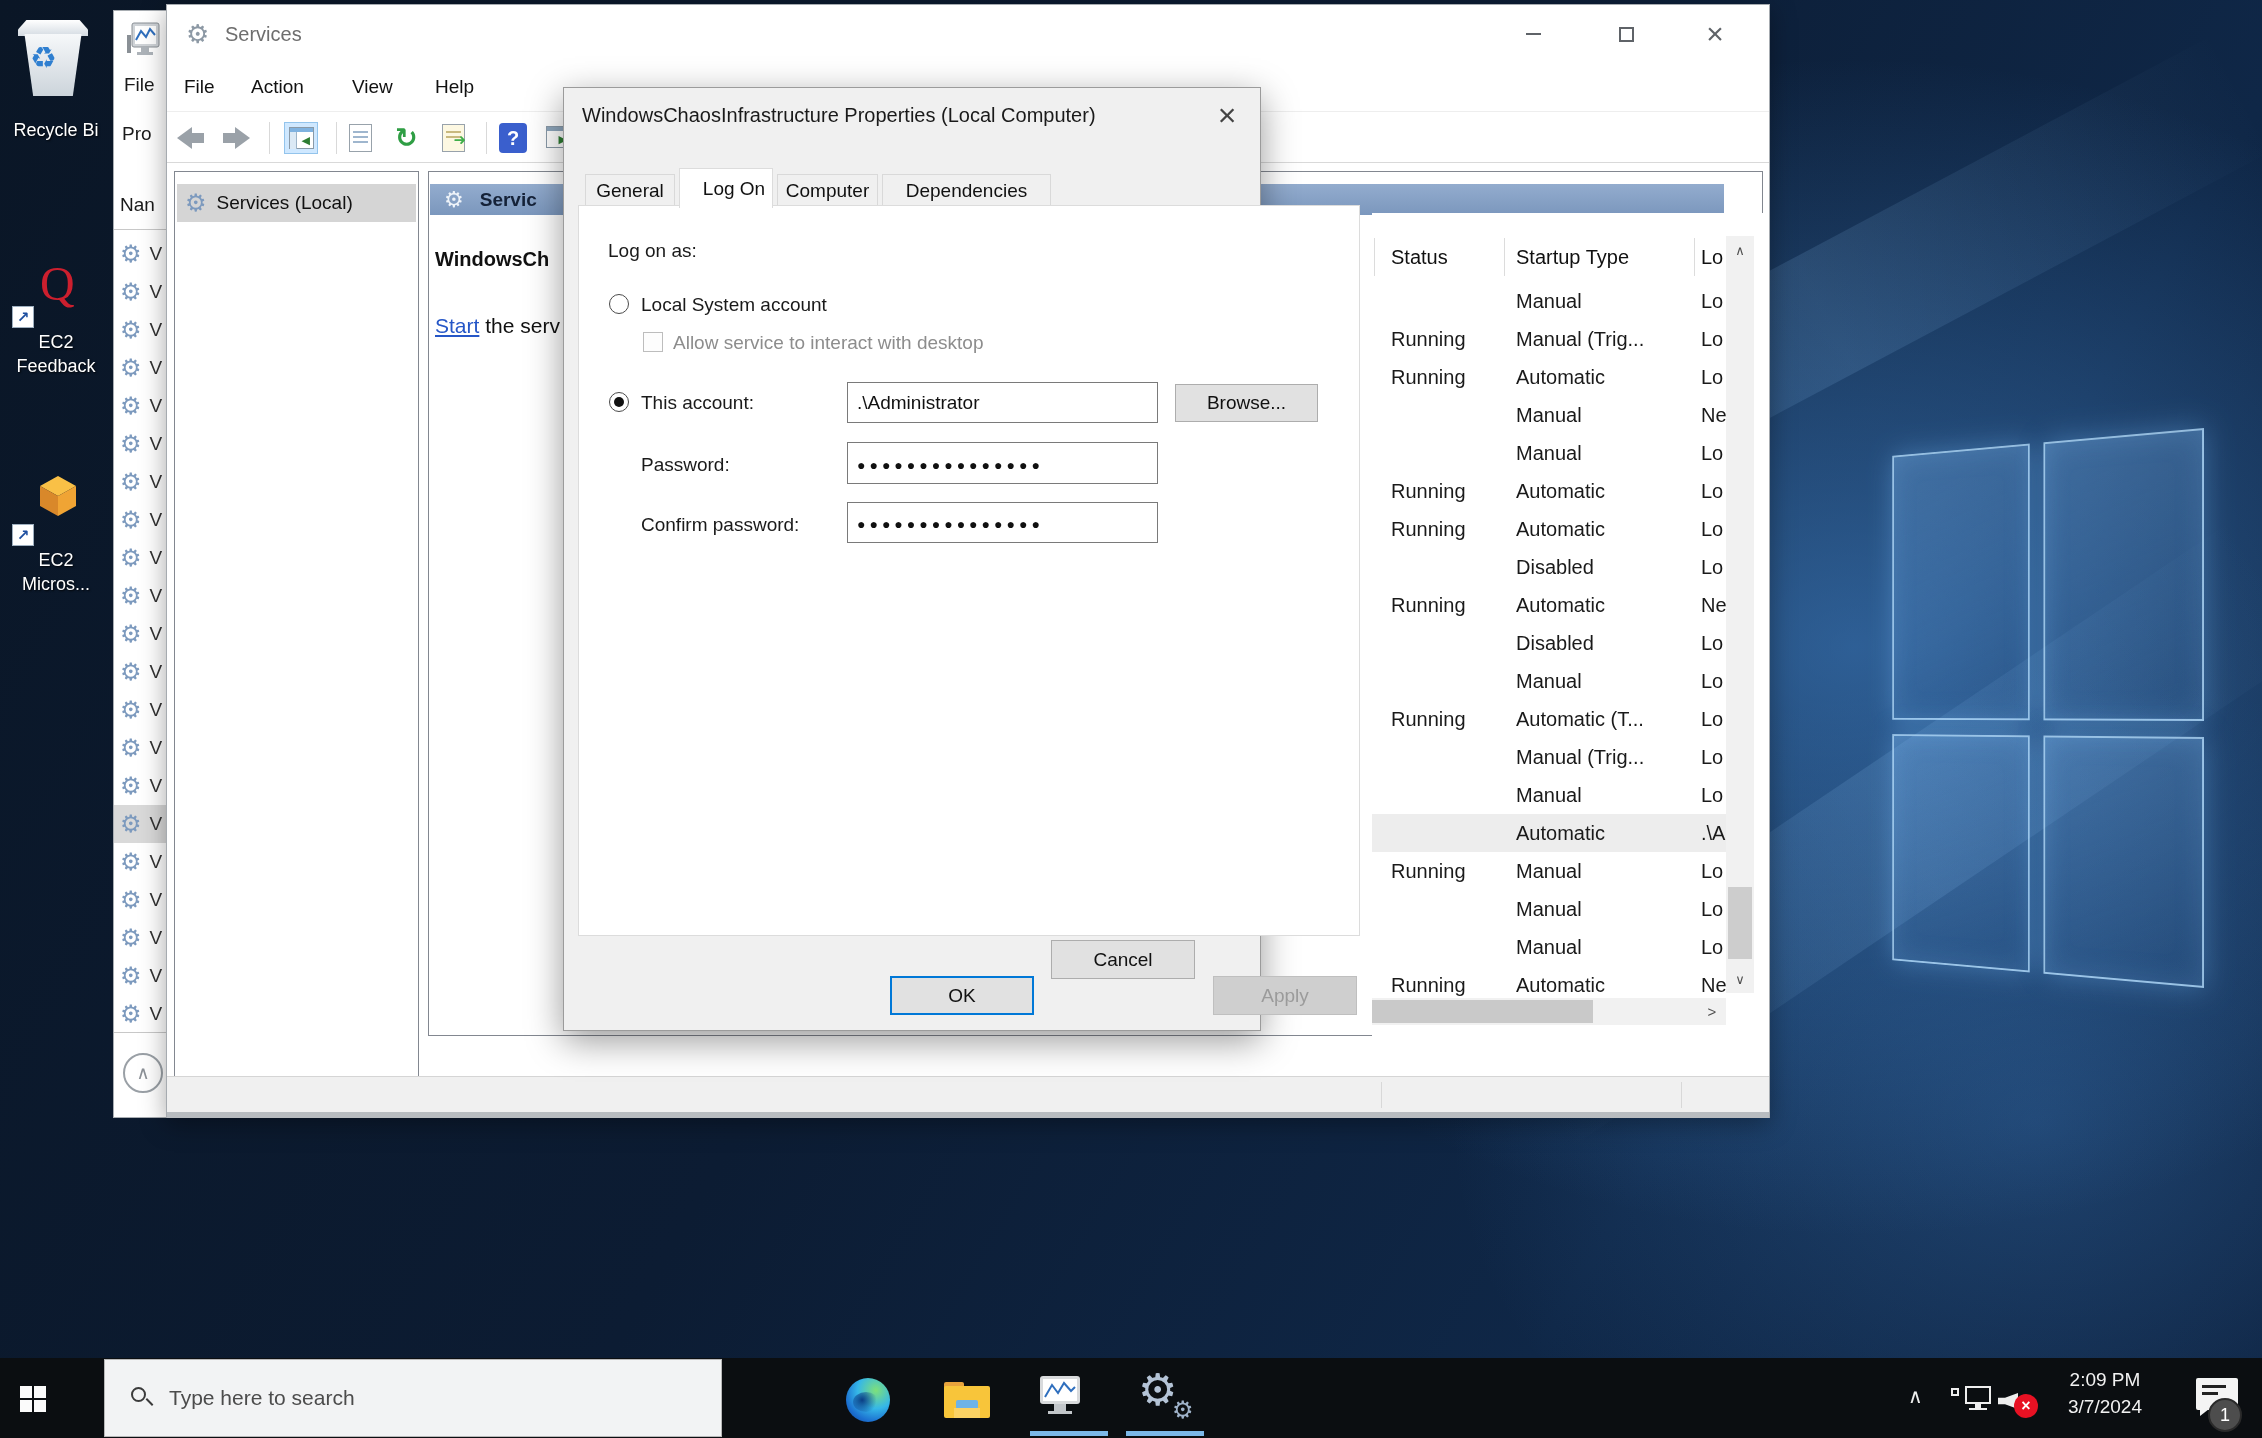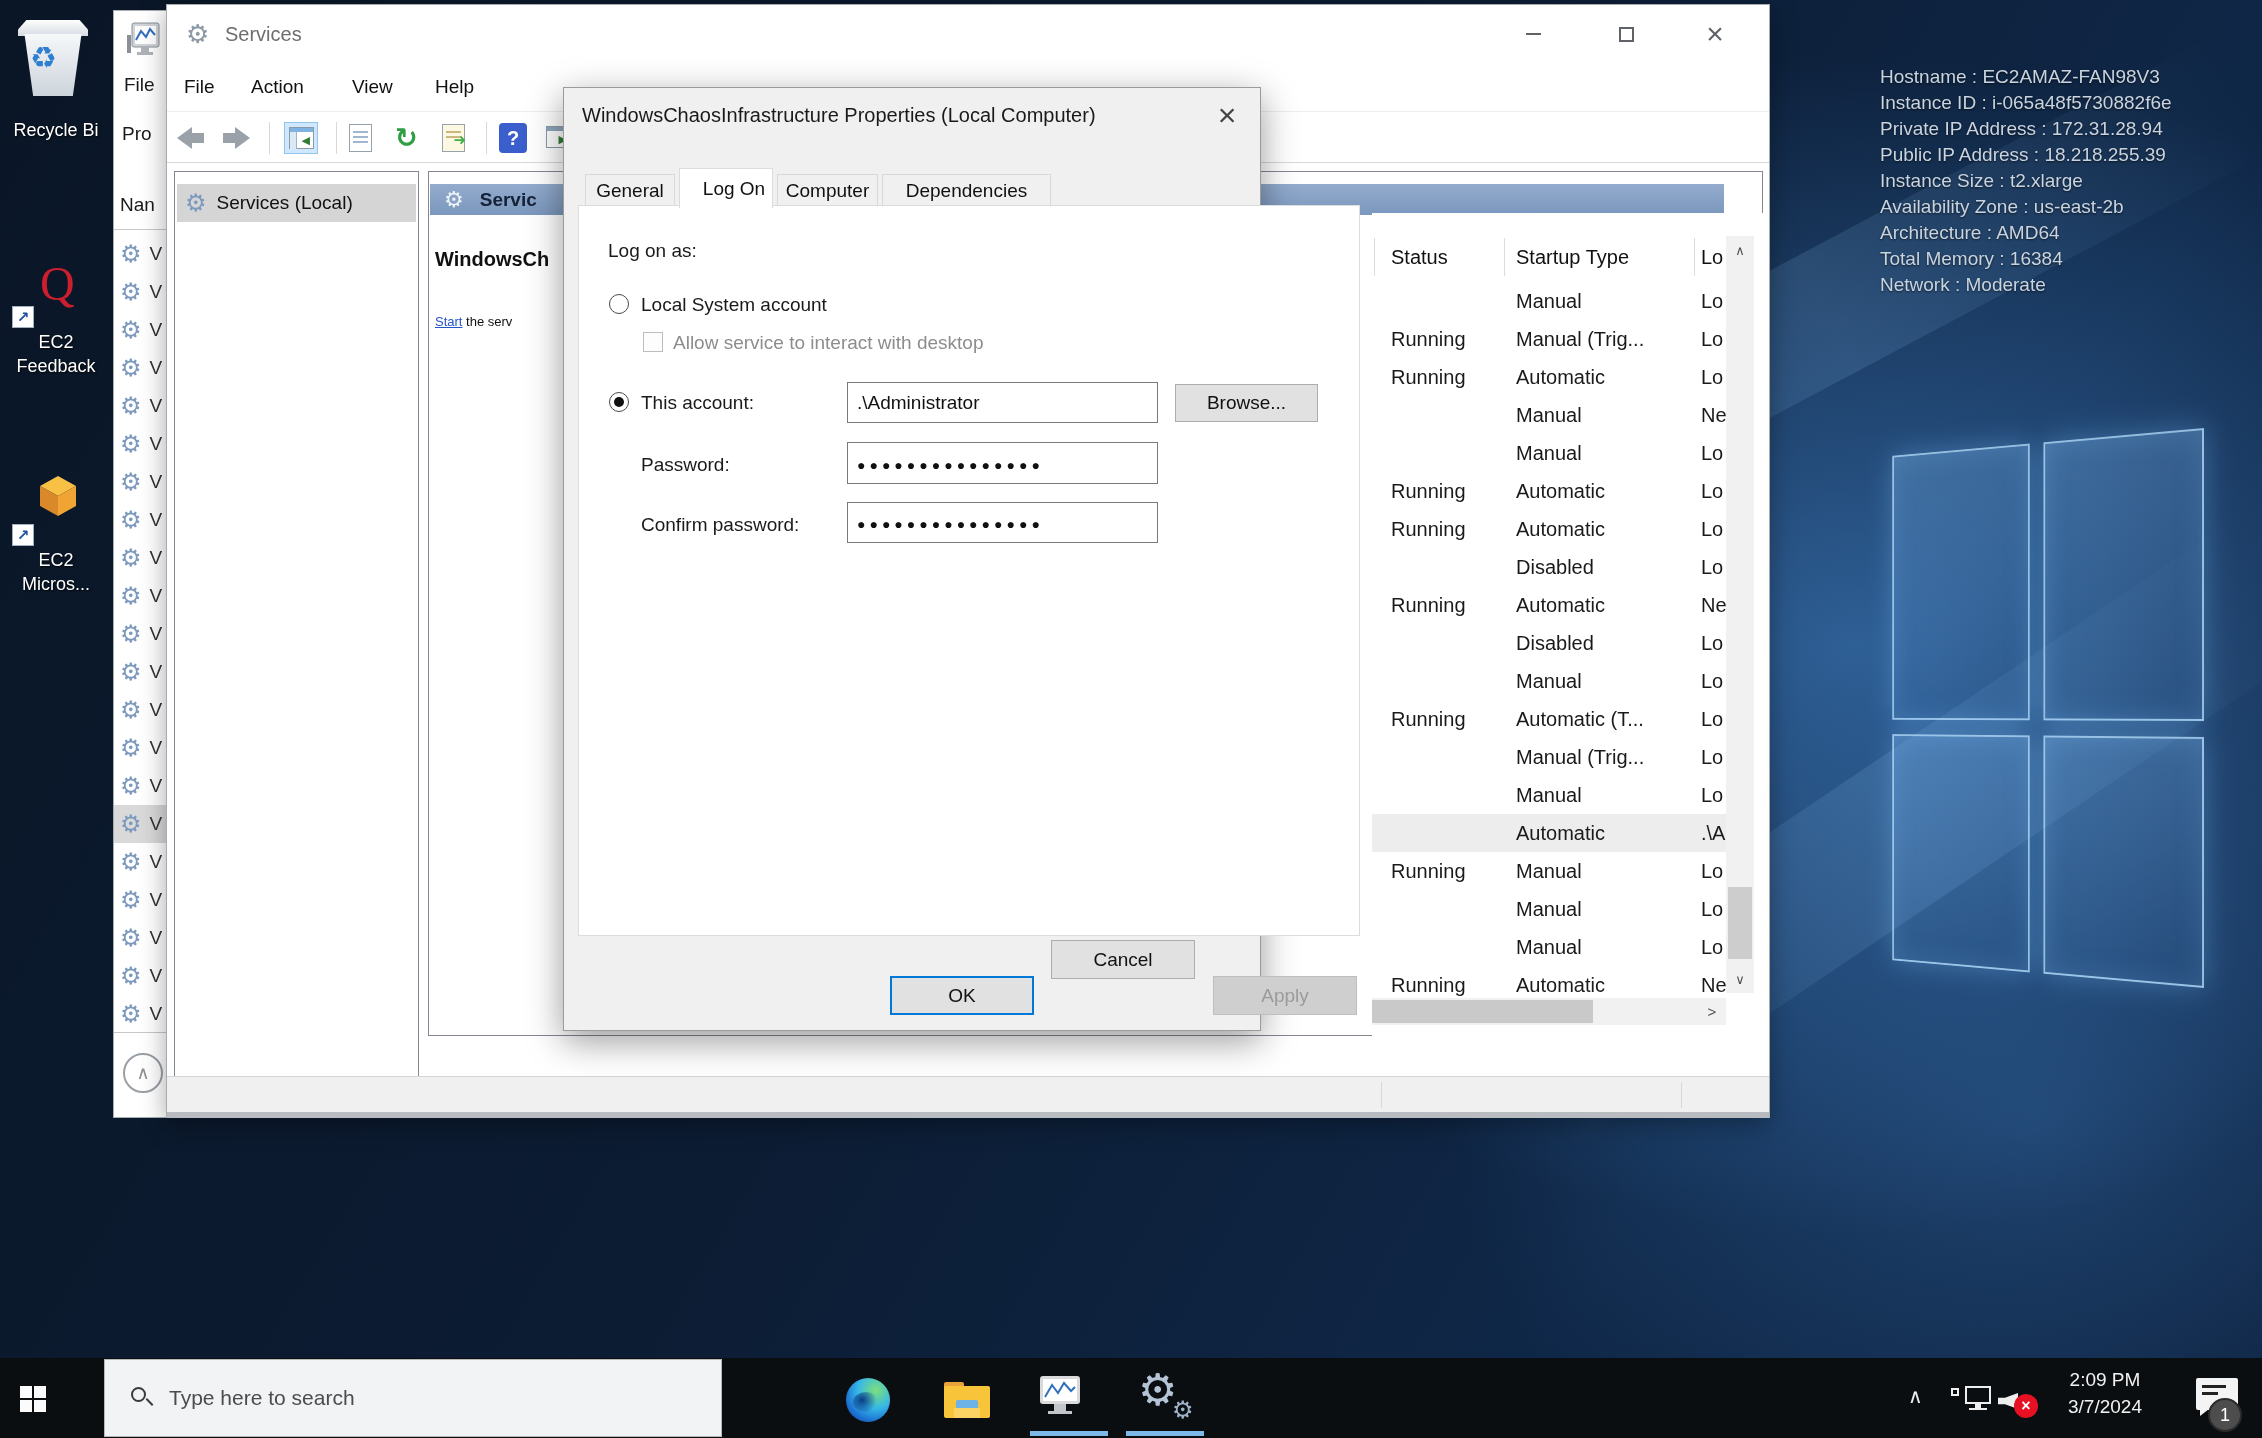--- a/index.html
+++ b/index.html
@@ -100,21 +100,21 @@
     display:flex; align-items:center; }
   .tree-item .gear { margin-left:8px; color:#7d9abe; }
   .tree-item span.t { font-size:19px; color:#111; margin-left:10px; }
 
   .mid-pane { position:absolute; left:261px; top:166px; width:1335px; height:865px; background:#fff; border:1px solid #828790; }
   .pane-blue { position:absolute; left:1px; top:12px; width:1294px; height:31px;
     background:linear-gradient(#93acce,#7b97bd); display:flex; align-items:center; }
   .pane-blue .gear { color:#eef3f9; font-size:22px; margin-left:14px; }
   .pane-blue .ph { font-size:19px; color:#152238; margin-left:16px; font-weight:bold; }
   .svc-title { position:absolute; left:6px; top:76px; font-size:20px; font-weight:bold; color:#111; white-space:nowrap; }
-  .svc-start { position:absolute; left:6px; top:142px; font-size:13px; color:#111; white-space:nowrap; }
+  .svc-start { position:absolute; left:6px; top:142px; font-size:21px; color:#111; white-space:nowrap; }
   .svc-start a { color:#2556c7; text-decoration:underline; }
 
   .list-pane { position:absolute; left:1205px; top:208px; width:391px; height:823px; background:#fff; overflow:hidden; }
   .col-head { position:absolute; top:23px; height:42px; font-size:20px; color:#111; line-height:42px; white-space:nowrap; }
   .head-sep { position:absolute; top:25px; width:1px; height:38px; background:#dcdcdc; }
   .svc-row { position:absolute; left:0; width:354px; height:38px; }
   .svc-row.selected { background:#ededed; }
   .svc-row span { position:absolute; top:0; line-height:38px; font-size:20px; color:#1a1a1a; white-space:nowrap; }
   .c-status { left:19px; } .c-startup { left:144px; } .c-logon { left:329px; }
   .vscroll { position:absolute; left:354px; top:23px; width:28px; height:757px; background:#f1f1f1; }
@@ -217,29 +217,20 @@
 
   <div class="beam" style="left:1350px;top:250px;width:950px;height:130px;transform:rotate(-28deg);"></div>
   <div class="beam" style="left:1450px;top:760px;width:900px;height:150px;transform:rotate(-34deg);"></div>
   <div class="win-logo">
     <div class="win-pane"></div>
     <div class="win-pane"></div>
     <div class="win-pane"></div>
     <div class="win-pane"></div>
   </div>
 
-  <div class="desk-info" id="desk-info">Hostname : EC2AMAZ-FAN98V3
-Instance ID : i-065a48f5730882f6e
-Private IP Address : 172.31.28.94
-Public IP Address : 18.218.255.39
-Instance Size : t2.xlarge
-Availability Zone : us-east-2b
-Architecture : AMD64
-Total Memory : 16384
-Network : Moderate</div>
 
   <div class="abs" style="left:0;top:0;width:112px;height:150px;">
     <div class="bin-lid"></div>
     <div class="bin-body"></div>
     <div class="bin-recycle">♻</div>
     <div class="dicon-label" style="left:2px;top:120px;width:108px;">Recycle Bi</div>
   </div>
   <div class="abs" style="left:0;top:258px;width:116px;height:130px;">
     <div class="q-glyph abs" style="left:40px;top:2px;">Q</div>
     <div class="shortcut-badge" style="left:12px;top:48px;">↗</div>

